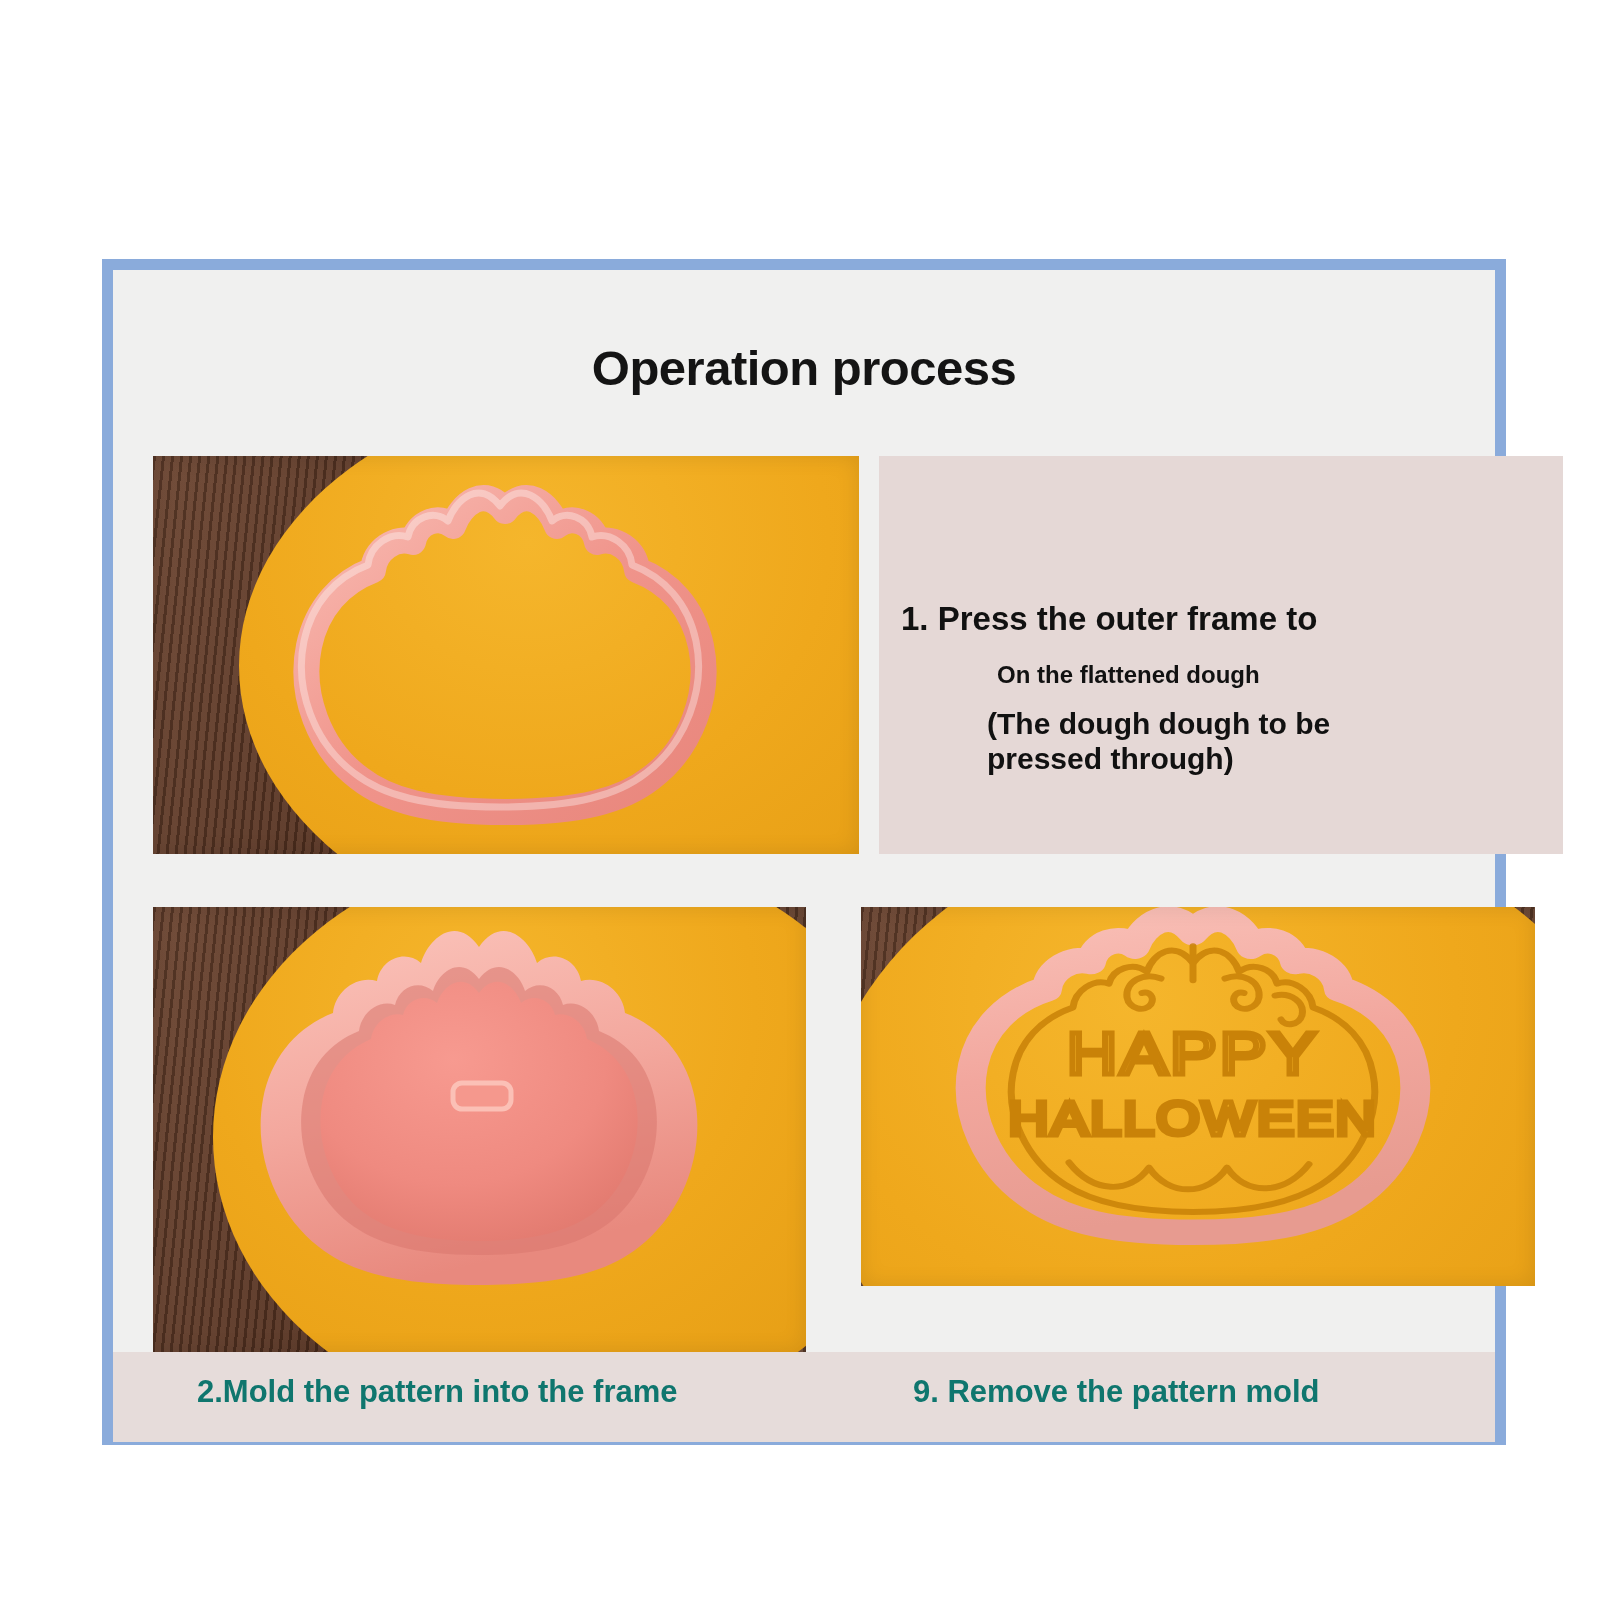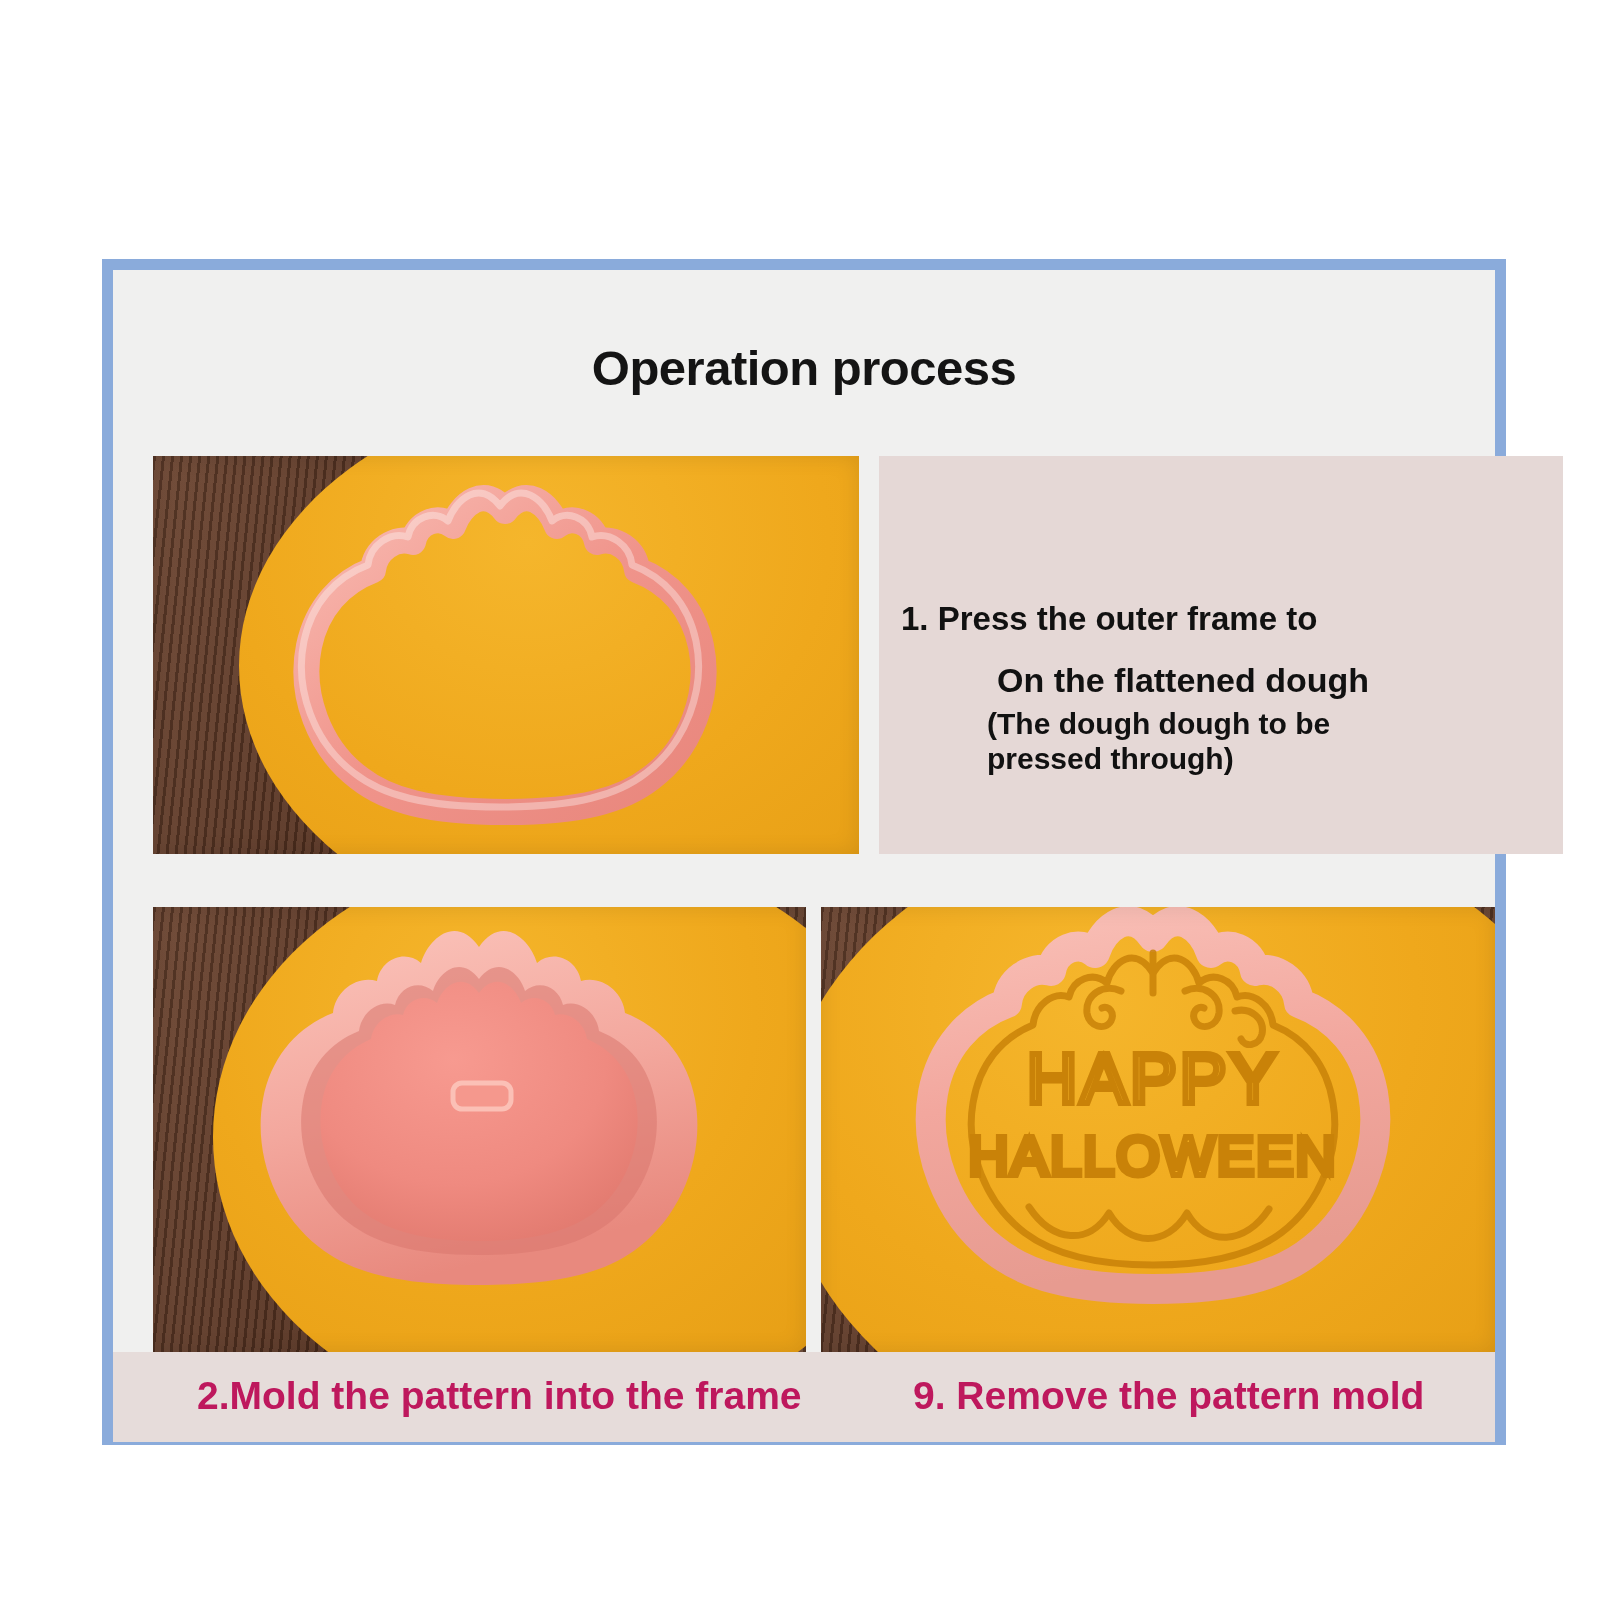--- a/index.html
+++ b/index.html
@@ -31,57 +31,57 @@
     font-weight:bold;
     color:#141414;
     letter-spacing:-0.5px;
   }
 
   
   .panel{position:absolute;overflow:hidden;}
 
   .panel1{left:40px;top:186px;width:706px;height:398px;}
   .panel2{left:40px;top:637px;width:653px;height:445px;}
-  .panel3{left:708px;top:637px;width:674px;height:445px;}
+  .panel3{left:748px;top:637px;width:674px;height:379px;}
 
   
   .textpanel{
     position:absolute;
     left:766px;top:186px;
     width:684px;height:398px;
     background:#e5d8d6;
   }
   .tp-line1{
     position:absolute;left:22px;top:144px;
     font-size:33px;font-weight:bold;color:#111;
     white-space:nowrap;
   }
   .tp-line2{
     position:absolute;left:118px;top:205px;
-    font-size:34px;font-weight:bold;color:#111;
+    font-size:24px;font-weight:bold;color:#111;
     white-space:nowrap;
     text-align:right;
   }
   .tp-line3{
     position:absolute;left:108px;top:250px;
     font-size:30px;font-weight:bold;color:#111;
     line-height:1.17;
     white-space:pre-line;
   }
 
   
   .capstrip{
     position:absolute;
     left:0;top:1082px;
     width:1382px;height:90px;
     background:#e6dcda;
   }
   .cap{
     position:absolute;top:22px;
-    font-size:39px;font-weight:bold;color:#be185d;
+    font-size:31px;font-weight:bold;color:#0f766e;
     white-space:nowrap;
   }
   .cap2{left:84px;}
   .cap3{left:800px;}
 
   
   .wood{position:absolute;left:0;top:0;width:100%;height:100%;
     background:
       repeating-linear-gradient(96deg, rgba(0,0,0,.22) 0 3px, rgba(255,255,255,.05) 3px 9px),
       linear-gradient(110deg,#6b4430 0%,#53301f 45%,#6d4833 100%);

